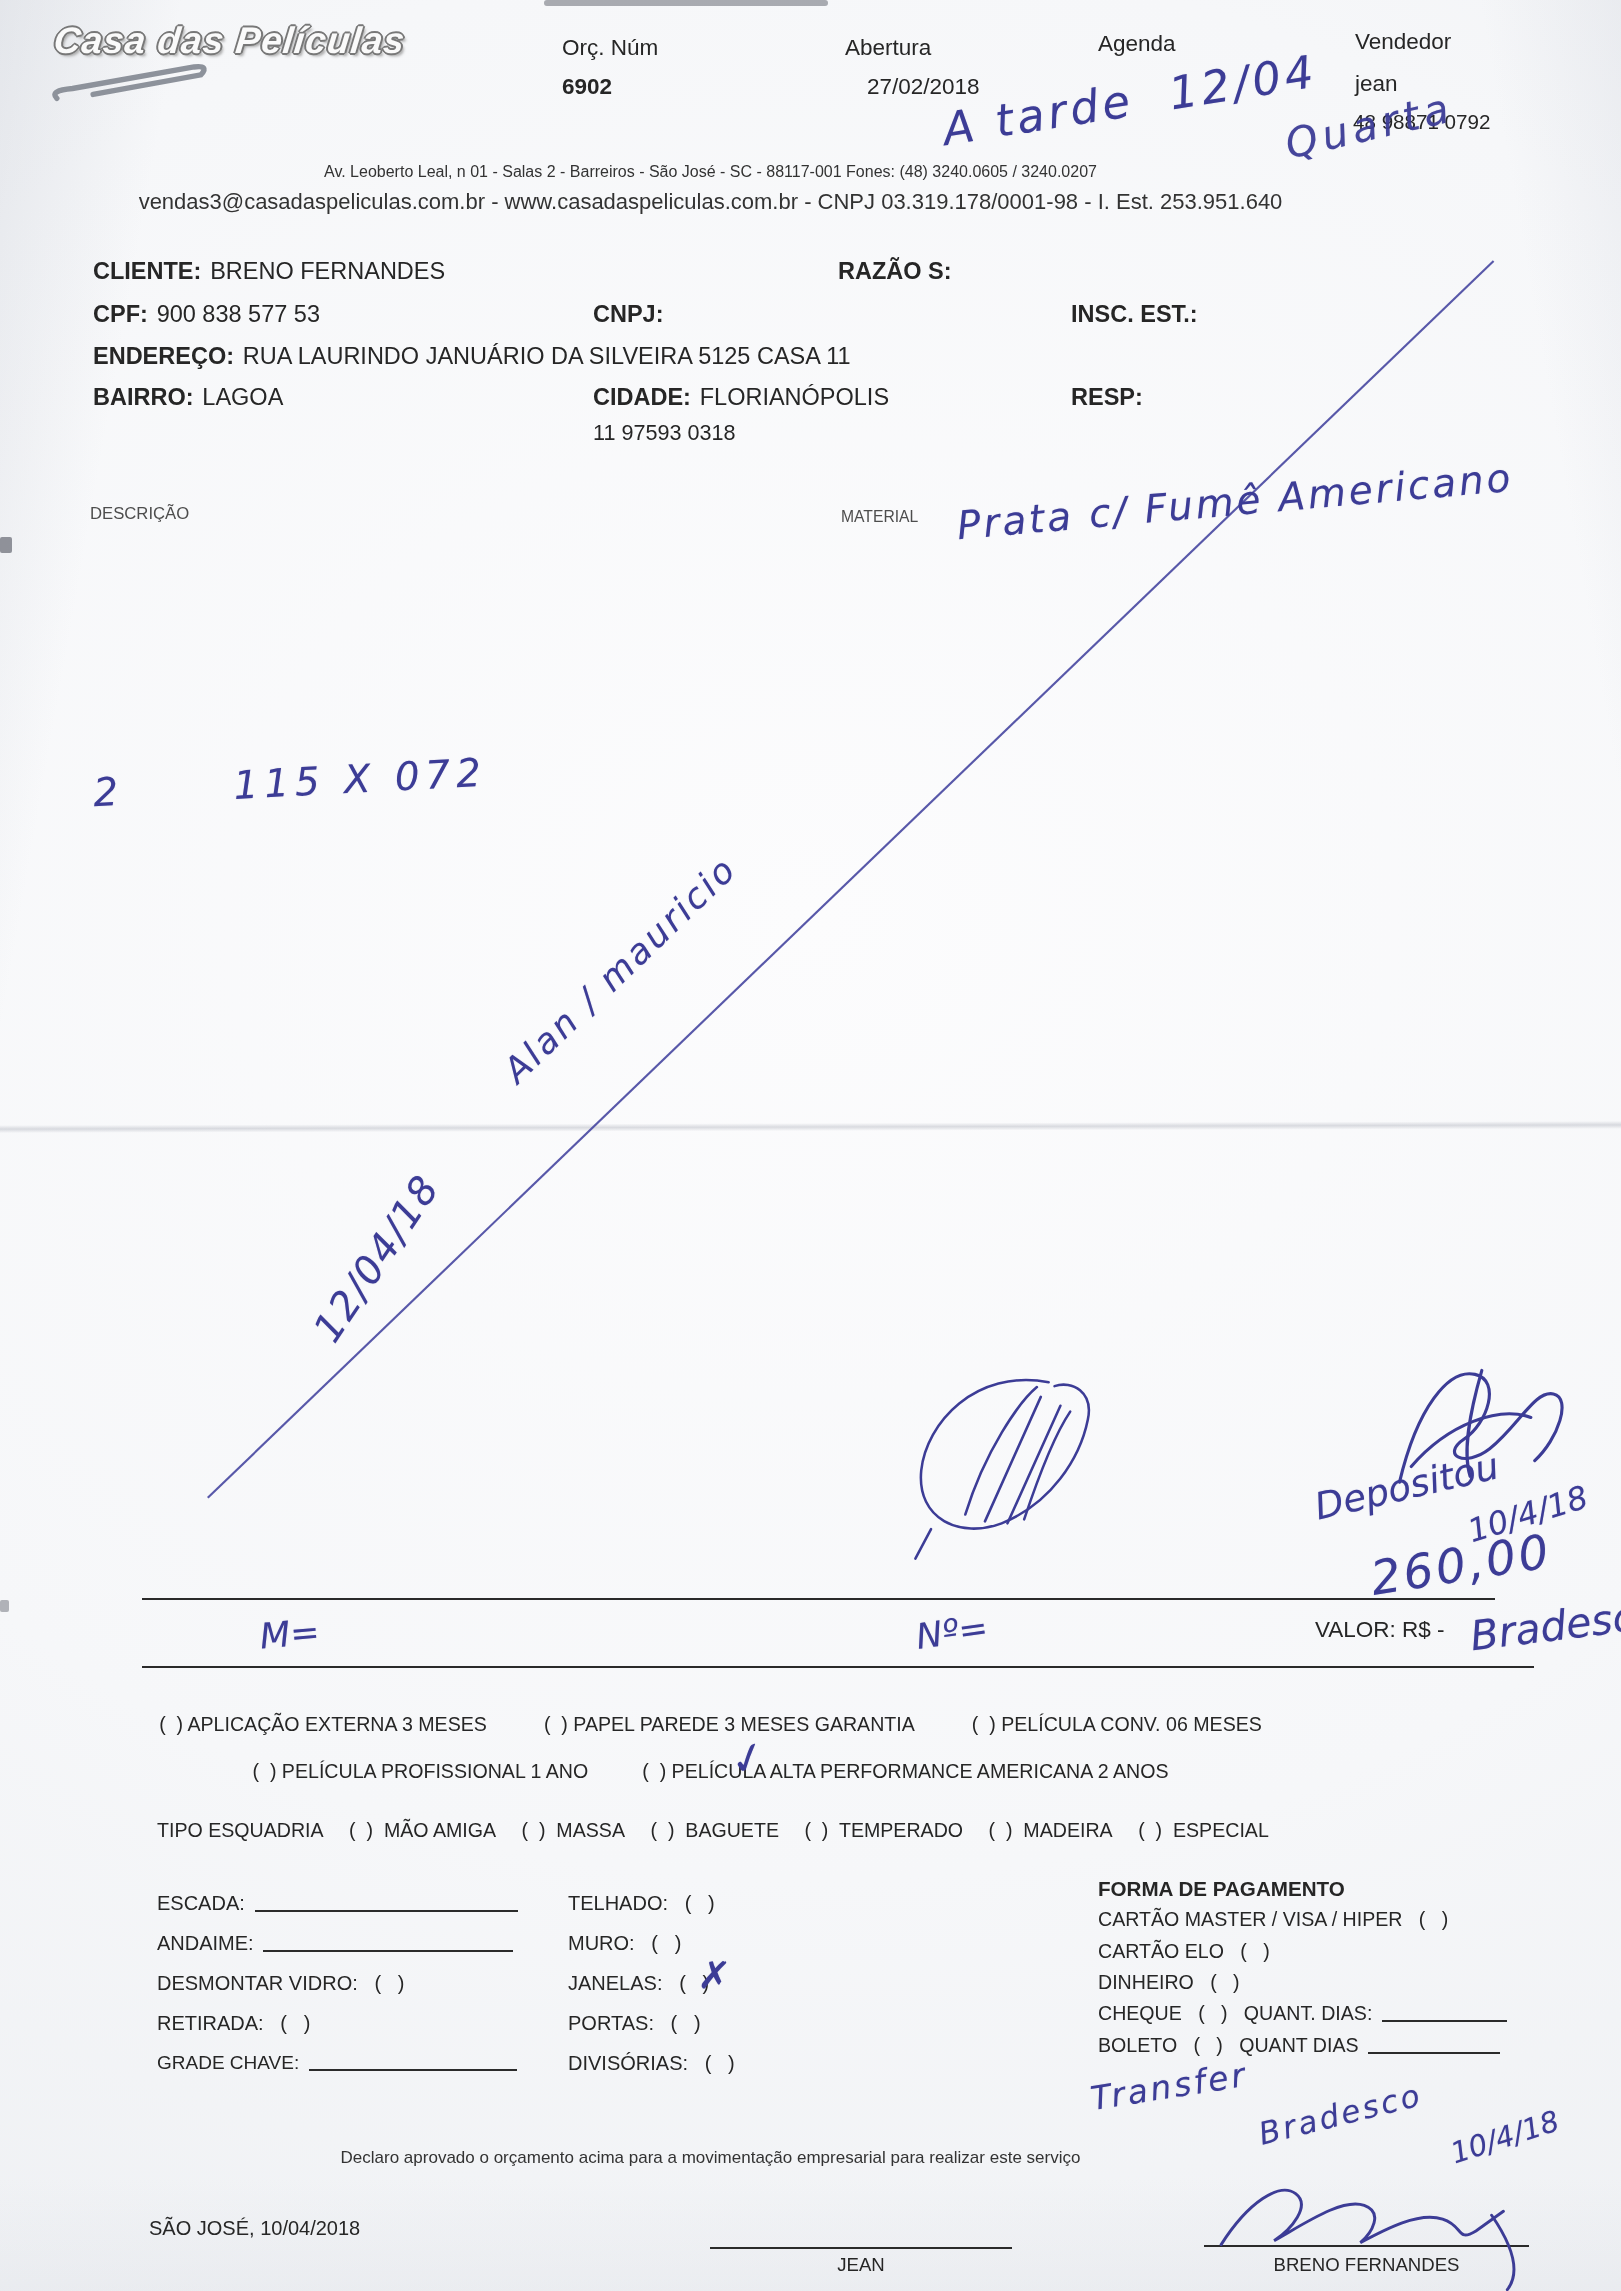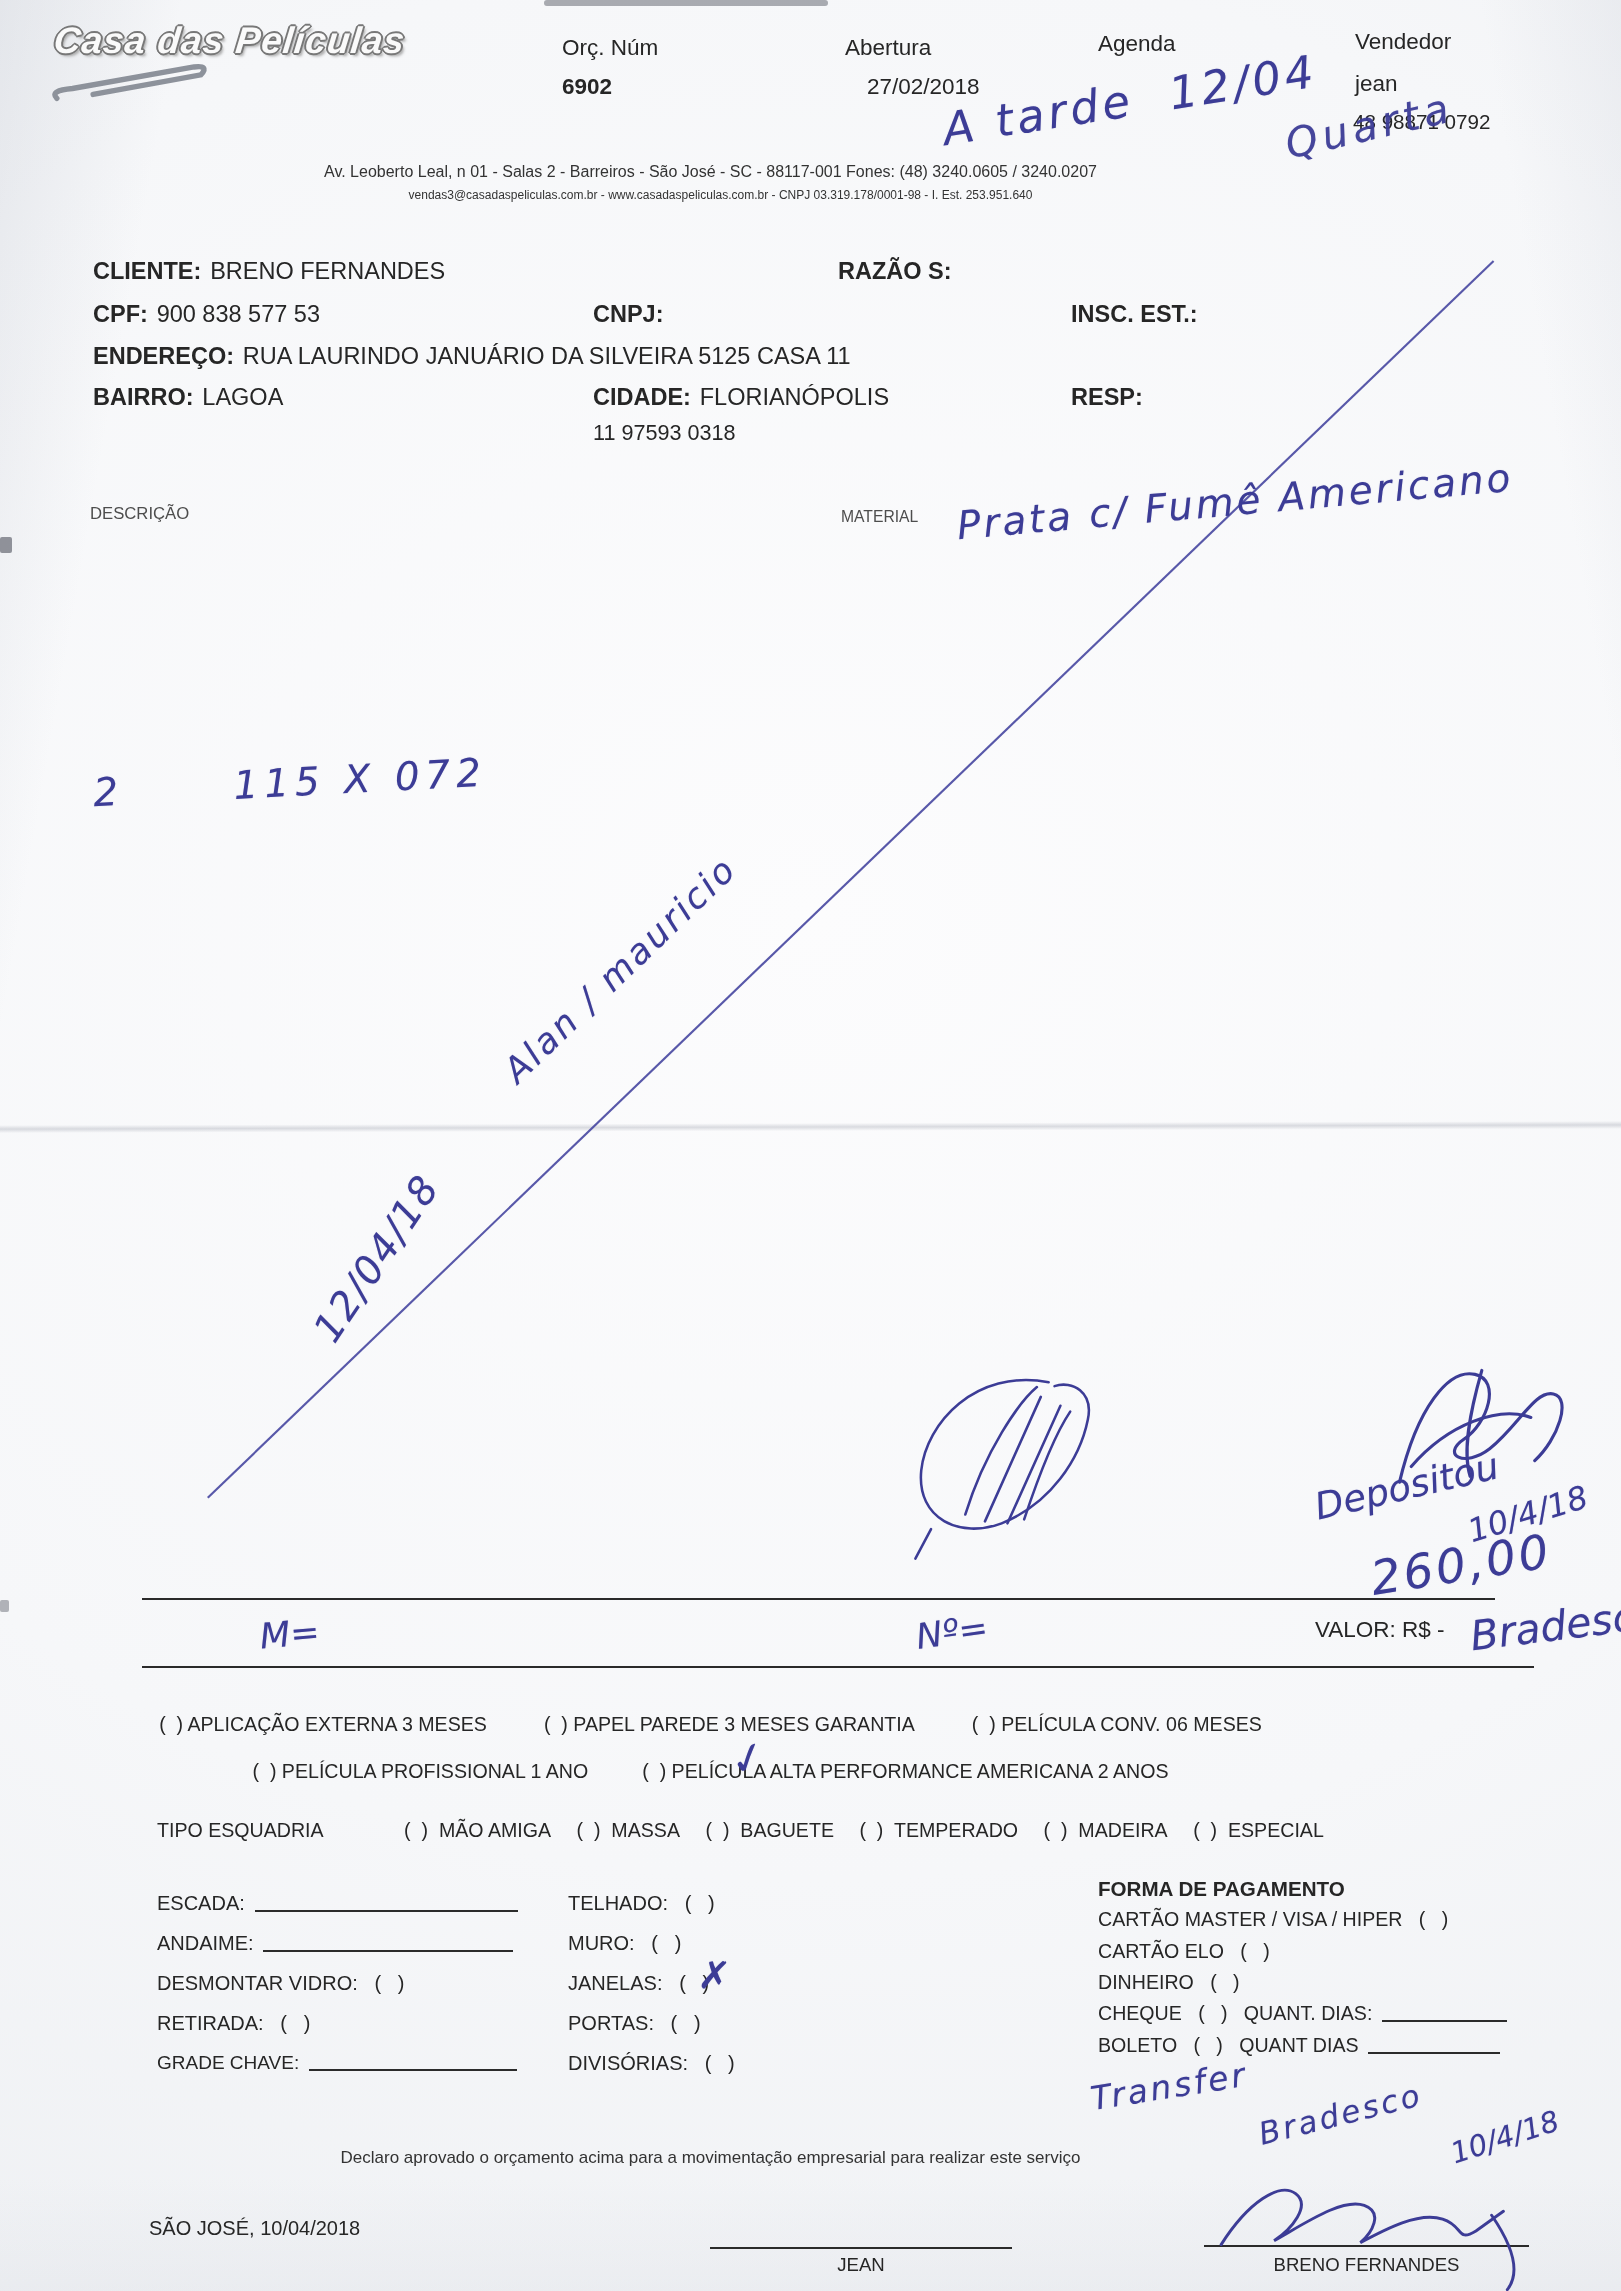--- a/index.html
+++ b/index.html
@@ -55,21 +55,21 @@
   <div class="pr z" style="left:845px;top:74px;font-size:22.5px;margin-left:22px;">27/02/2018</div>
   <div class="pr z" style="left:1098px;top:31px;font-size:22.5px;">Agenda</div>
   <div class="pr z" style="left:1355px;top:29px;font-size:22.5px;">Vendedor</div>
   <div class="pr z" style="left:1355px;top:71px;font-size:22.5px;">jean</div>
   <div class="pr z" style="left:1353px;top:110px;font-size:20.6px;">48 98871 0792</div>
 
   <div class="hw" style="left:941px;top:78px;font-size:45px;letter-spacing:3.9px;transform:rotate(-9deg);">A tarde  12/04</div>
   <div class="hw" style="left:1284px;top:106px;font-size:41px;letter-spacing:4.9px;transform:rotate(-13deg);opacity:.95;">Quarta</div>
 
   <div class="prc" style="top:163px;font-size:16px;color:#333;">Av. Leoberto Leal, n 01 - Salas 2 - Barreiros - São José - SC - 88117-001 Fones: (48) 3240.0605 / 3240.0207</div>
-  <div class="prc" style="top:189px;font-size:12px;color:#333;margin-left:10px;">vendas3@casadaspeliculas.com.br - www.casadaspeliculas.com.br - CNPJ 03.319.178/0001-98 - I. Est. 253.951.640</div>
+  <div class="prc" style="top:189px;font-size:22px;color:#333;">vendas3@casadaspeliculas.com.br - www.casadaspeliculas.com.br - CNPJ 03.319.178/0001-98 - I. Est. 253.951.640</div>
 
   <div class="pr" style="left:93px;top:258px;font-size:23.5px;">
     <span class="b">CLIENTE:</span><span class="v">BRENO FERNANDES</span>
   </div>
   <div class="pr b" style="left:838px;top:258px;font-size:23.5px;">RAZÃO S:</div>
 
   <div class="pr" style="left:93px;top:301px;font-size:23.5px;">
     <span class="b">CPF:</span><span class="v">900 838 577 53</span>
   </div>
   <div class="pr b" style="left:593px;top:301px;font-size:23.5px;">CNPJ:</div>
@@ -115,21 +115,21 @@
     <span class="ws">(  ) PAPEL PAREDE 3 MESES GARANTIA</span>
     <span class="ws">(  ) PELÍCULA CONV. 06 MESES</span>
   </div>
   <div class="prc flexrow" style="top:1760px;font-size:19.6px;gap:54px;">
     <span class="ws">(  ) PELÍCULA PROFISSIONAL 1 ANO</span>
     <span class="ws">(  ) PELÍCULA ALTA PERFORMANCE AMERICANA 2 ANOS</span>
   </div>
   <div class="hw" style="left:730px;top:1737px;font-size:43px;font-weight:bold;transform:rotate(-16deg);">✓</div>
 
   <div class="pr colrow" style="left:157px;top:1819px;font-size:19.6px;gap:25.5px;">
-    <span style="margin-right:55px;text-align:center;">TIPO ESQUADRIA</span>
+    <span style="text-align:center;">TIPO ESQUADRIA</span>
     <span class="ws">(  )  MÃO AMIGA</span>
     <span class="ws">(  )  MASSA</span>
     <span class="ws">(  )  BAGUETE</span>
     <span class="ws">(  )  TEMPERADO</span>
     <span class="ws">(  )  MADEIRA</span>
     <span class="ws">(  )  ESPECIAL</span>
   </div>
 
   <div class="pr colrow" style="left:157px;top:1892px;font-size:20px;">
     <span class="ws">ESCADA:</span>

